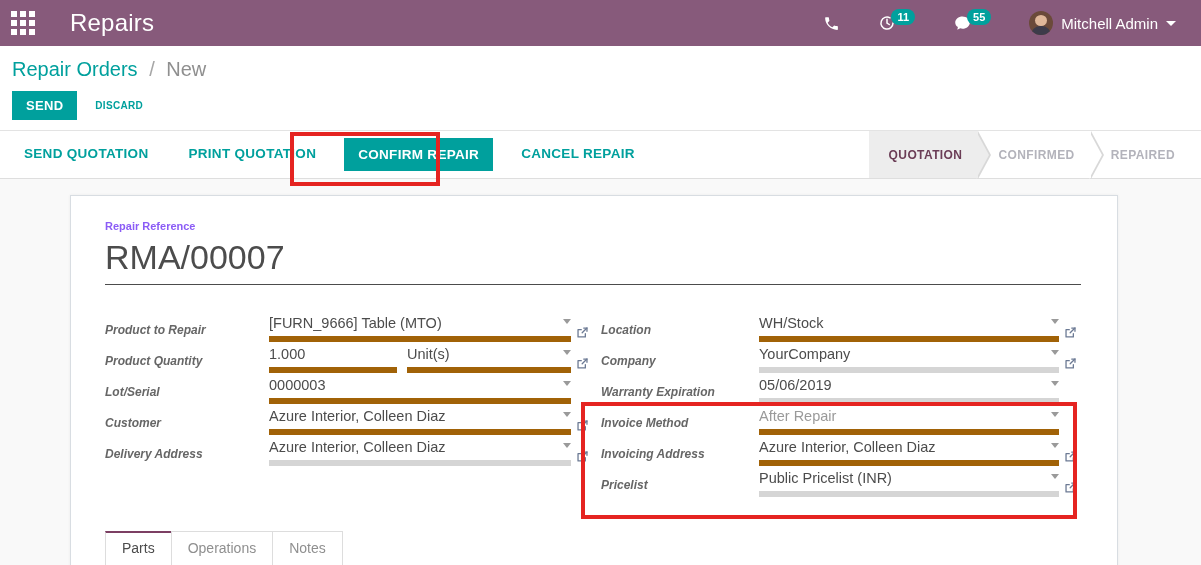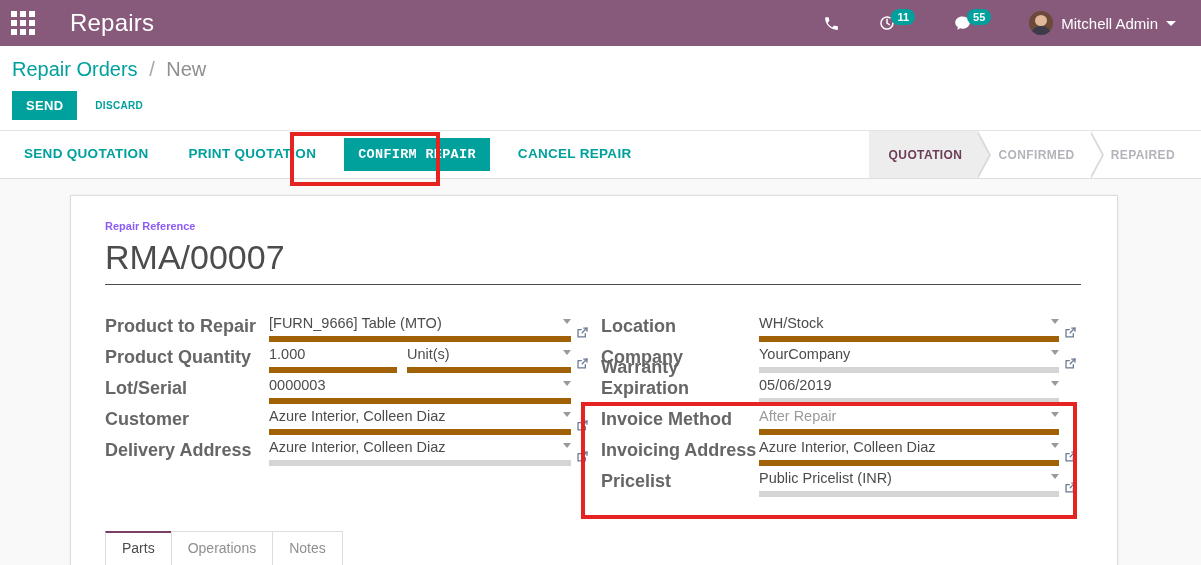--- a/index.html
+++ b/index.html
@@ -192,21 +192,20 @@
     letter-spacing: .3px;
     padding: 8px 12px;
     cursor: pointer;
     font-family: inherit;
     white-space: nowrap;
   }
   .act-btn.primary {
     background: #00a09d;
     color: #ffffff;
     padding: 9px 14px;
-    font-family: Liberation Mono, monospace;
   }
   .statusbar {
     margin-left: auto;
     display: flex;
     align-items: stretch;
     height: 100%;
     padding-right: 10px;
   }
   .stat {
     display: flex;
@@ -276,26 +275,27 @@
   .col {
     width: 488px;
   }
   .col.right { padding-left: 0px; }
   .frow {
     display: flex;
     align-items: flex-end;
     height: 31px;
   }
   .flabel {
-    font-size: 18px;
+    font-size: 12px;
     font-weight: bold;
     color: #666666;
     width: 164px;
     flex: none;
     padding-bottom: 5px;
+    font-style: italic;
   }
   .col.right .flabel { width: 166px; padding-left: 8px; box-sizing: border-box; }
   .fctl {
     display: flex;
     align-items: flex-end;
     flex: 1;
   }
   .finput {
     flex: 1;
     display: flex;

